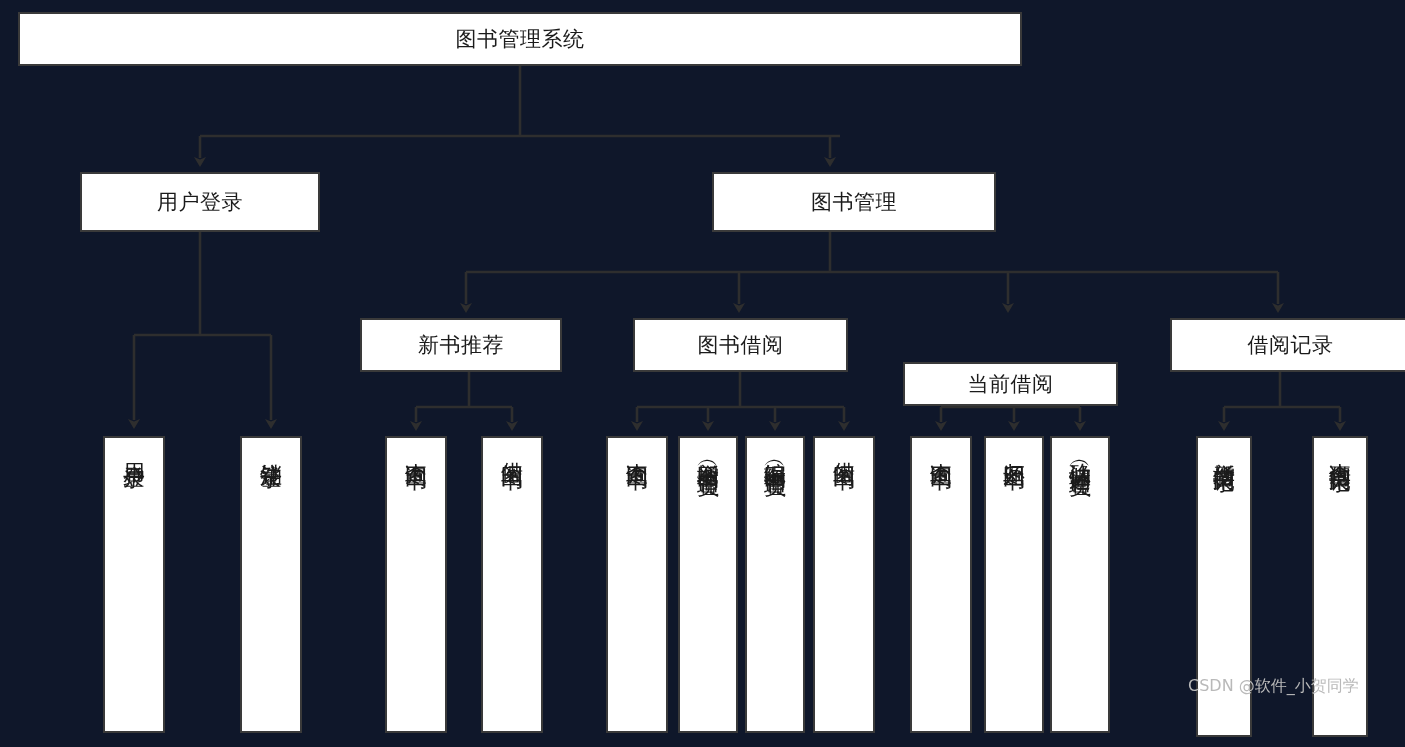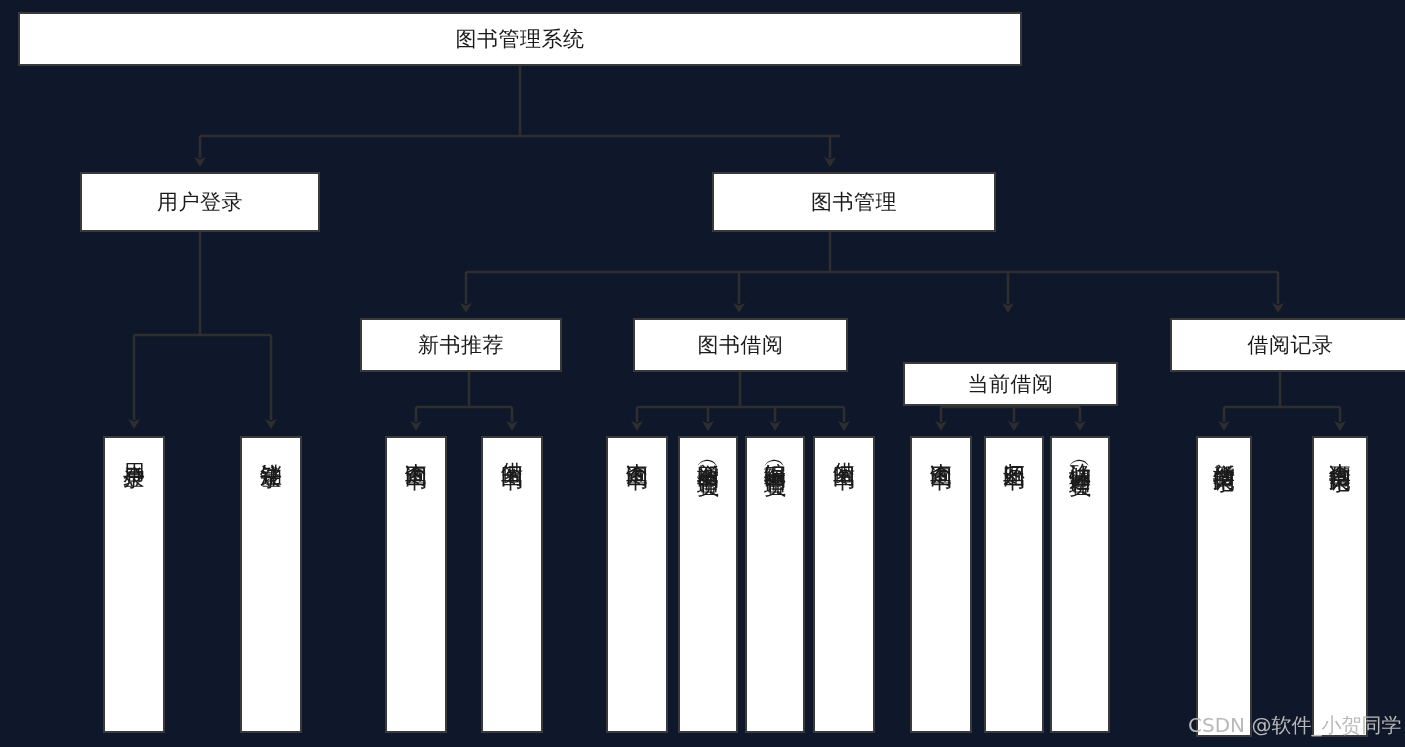--- a/index.html
+++ b/index.html
@@ -54,22 +54,22 @@
   .node.vertical .label {
     writing-mode: vertical-rl;
     text-orientation: upright;
     font-size: 22px;
     letter-spacing: 2px;
     line-height: 1;
   }
   #watermark {
     position: absolute;
     left: 1188px;
-    top: 712px;
-    font-size: 20px;
+    top: 676px;
+    font-size: 16px;
     color: #b9b9b9;
     white-space: nowrap;
     z-index: 5;
     font-family: "DejaVu Sans", "Liberation Sans", sans-serif;
   }
 </style>
 </head>
 <body>
 
 <div id="diagram-root">

